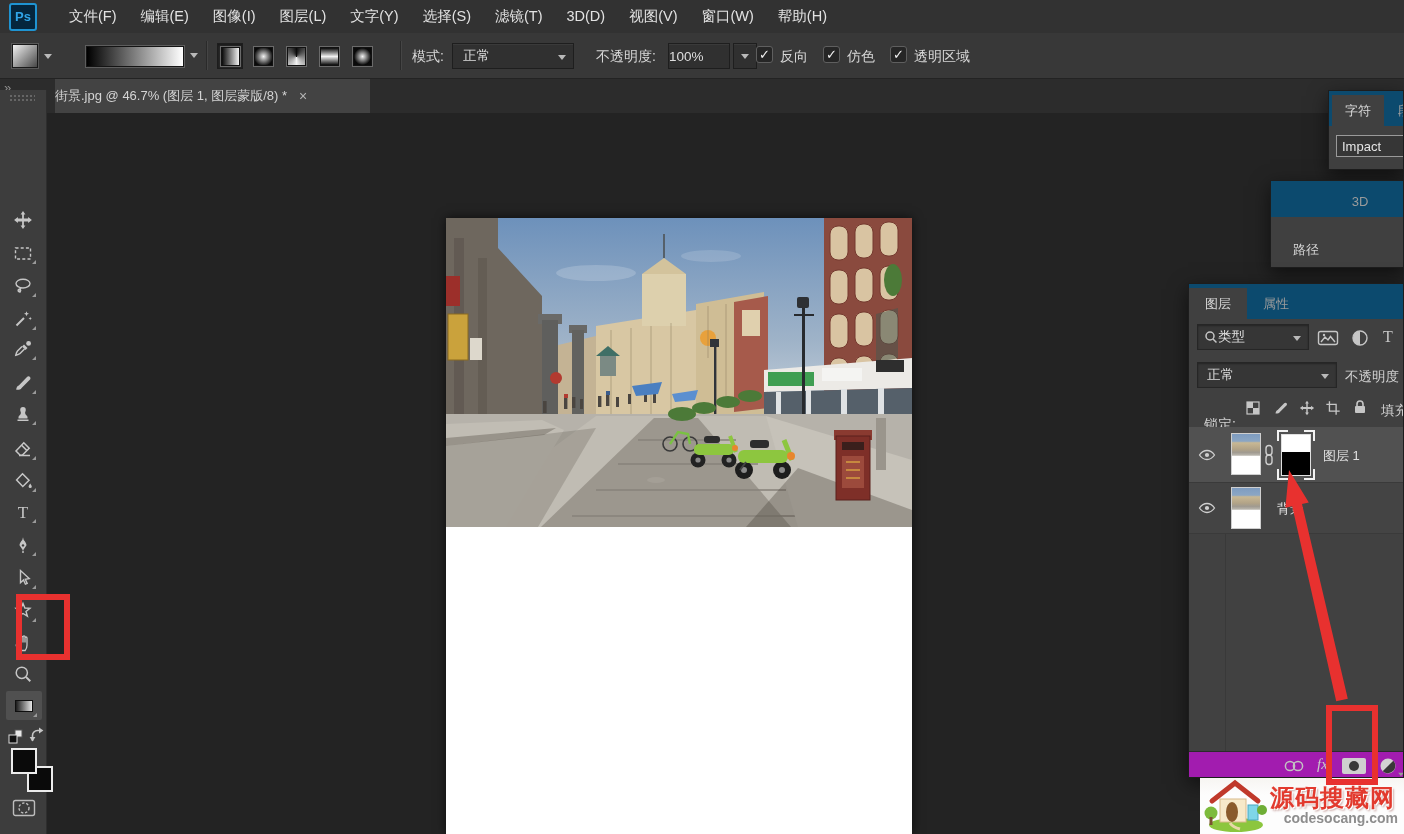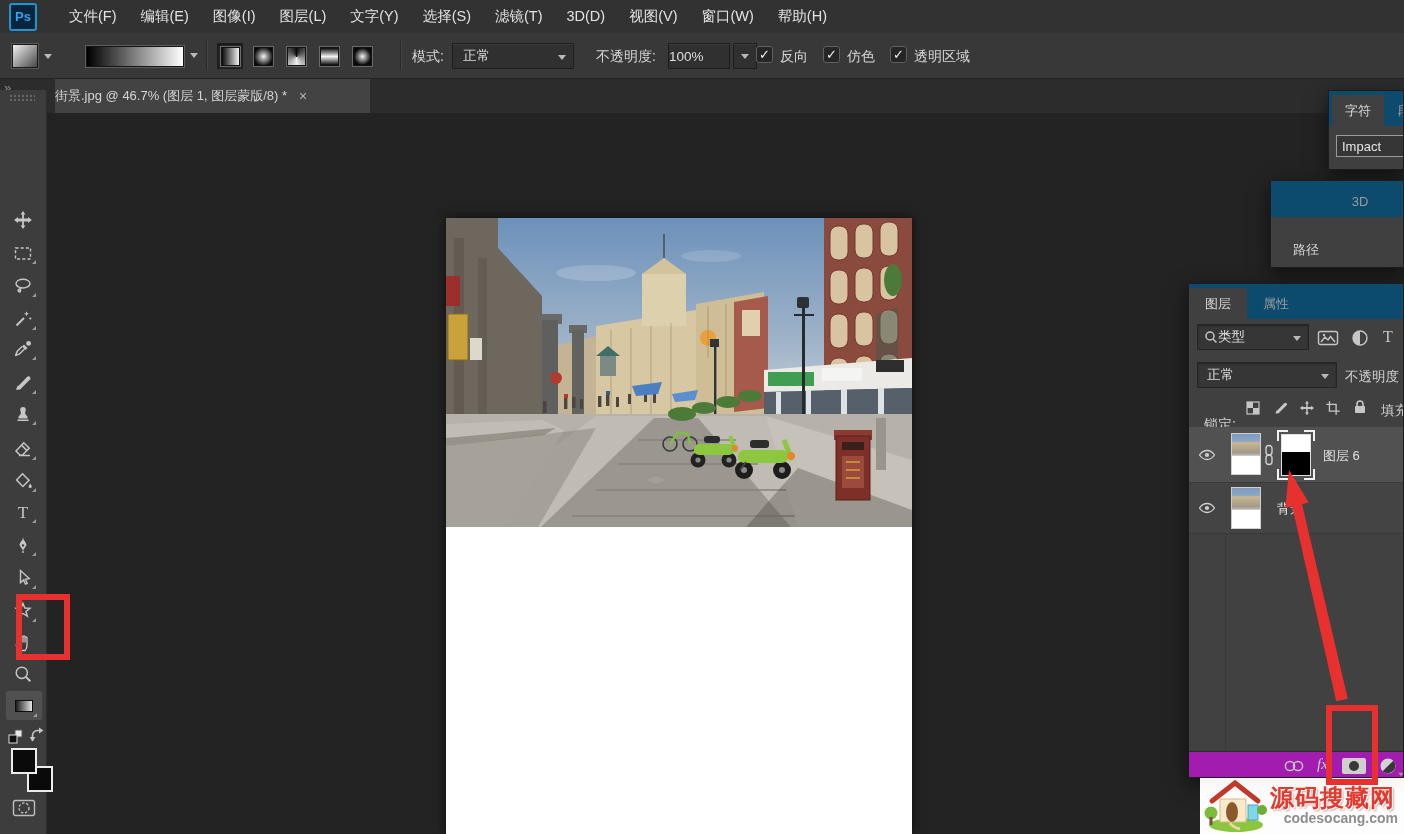--- a/index.html
+++ b/index.html
@@ -535,21 +535,21 @@
               <rect x="3" y="11" width="6" height="9.5" rx="3"></rect>
             </svg>
         </div>
         <div class="abs" style="left:88px;top:3px;width:38px;height:50px;">
           <div class="maskthumb" style="left:4px;top:4px;"></div>
           <div class="corner c-tl"></div>
             <div class="corner c-tr"></div>
           <div class="corner c-bl"></div>
             <div class="corner c-br"></div>
         </div>
-        <span class="layer-label abs" style="left:134px;top:20px;">图层 6</span>
+        <span class="layer-label abs" style="left:134px;top:20px;">图层 1</span>
       </div>
 
       <div class="abs" style="left:0;top:56px;width:214px;height:50px;background:#444444;border-bottom:1px solid #3a3a3a;">
         <div class="eye">
           <svg width="18" height="14" viewBox="0 0 18 14" fill="none" stroke="#cfcfcf" stroke-width="1.3">
               <path d="M1.5 7S4.5 2.5 9 2.5 16.5 7 16.5 7 13.5 11.5 9 11.5 1.5 7 1.5 7z"></path>
               <circle cx="9" cy="7" r="2.1" fill="#cfcfcf" stroke="none"></circle>
             </svg>
         </div>
         <div class="thumb" style="left:42px;top:4px;"></div>

